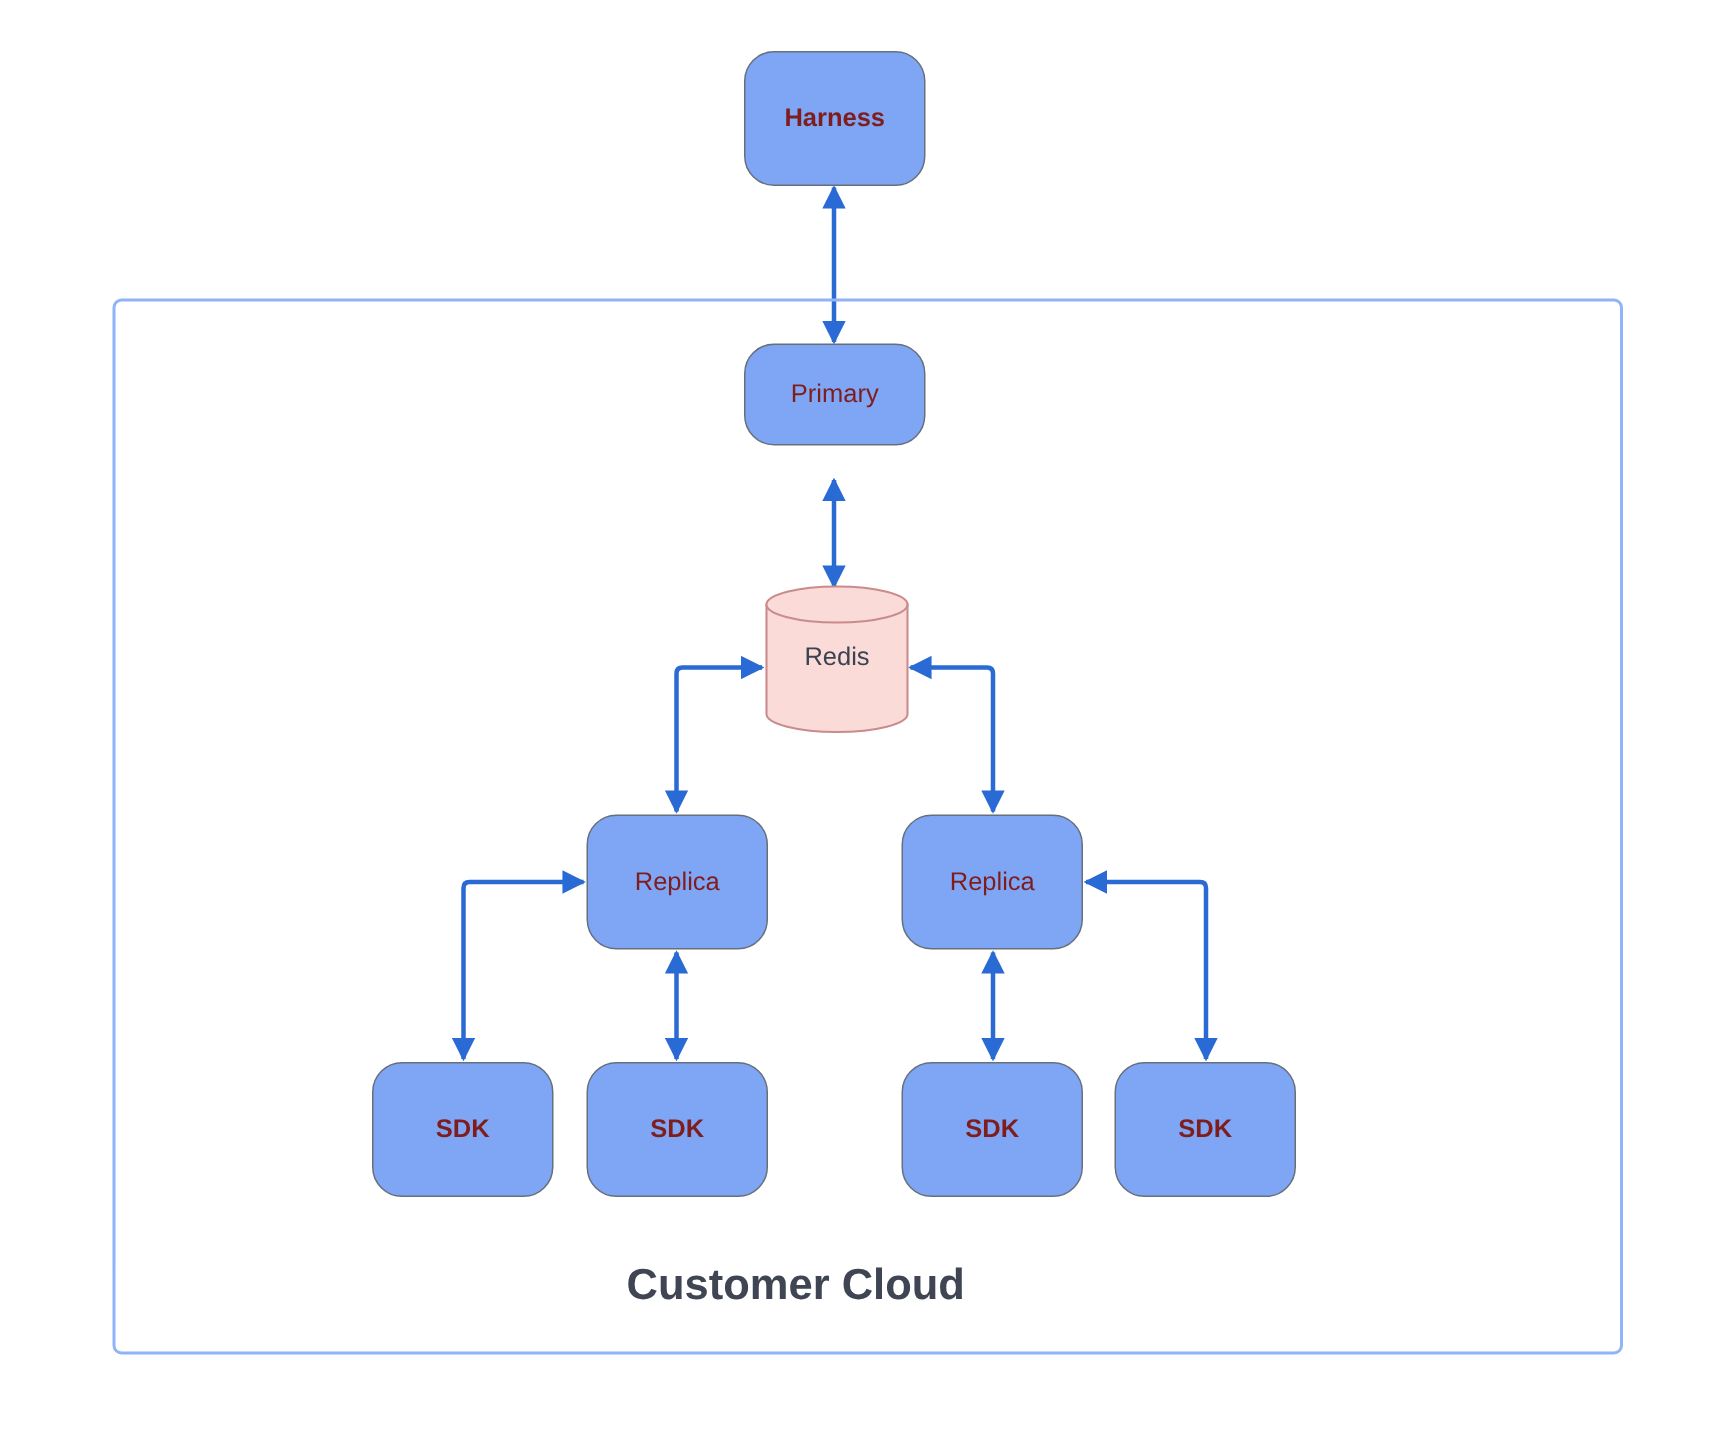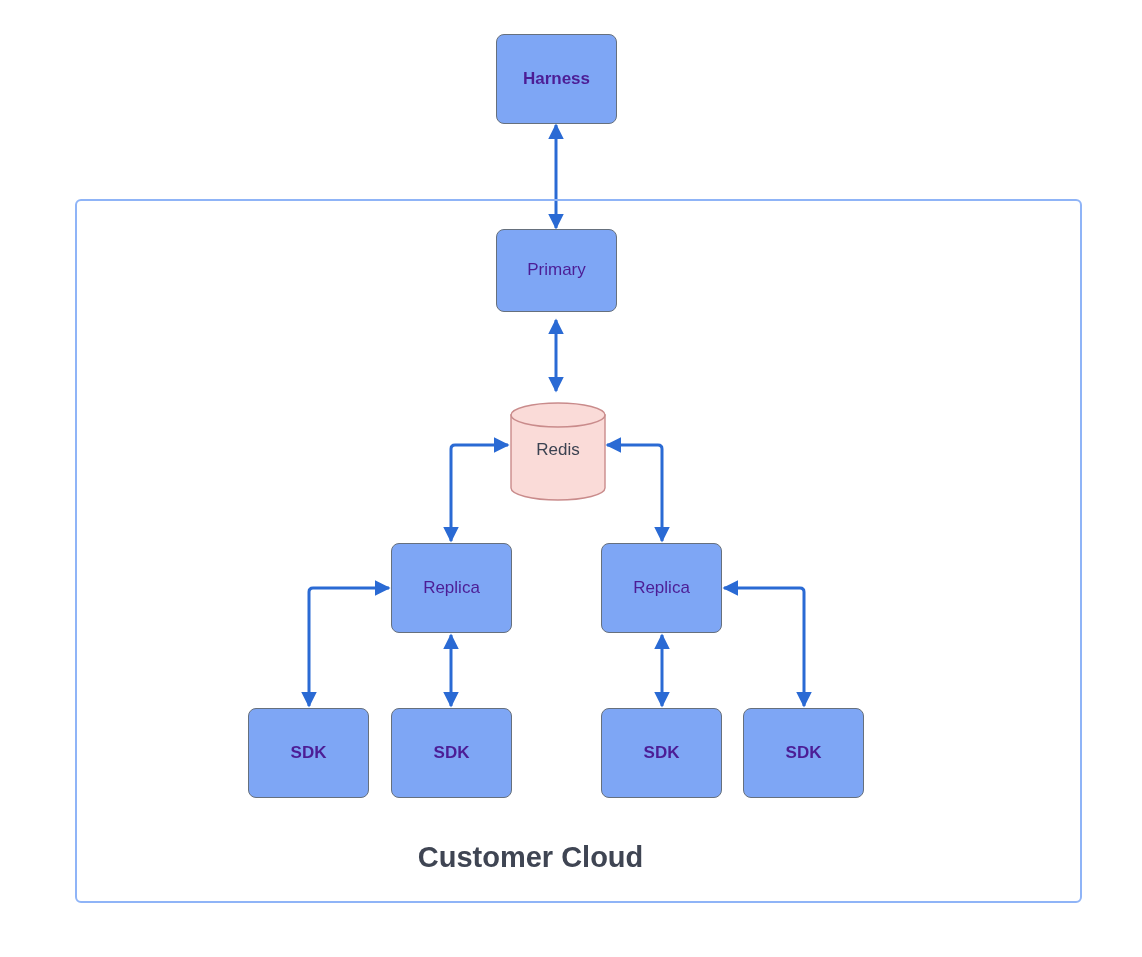--- a/index.html
+++ b/index.html
@@ -23,24 +23,24 @@
     top: 0;
     width: 1142px;
     height: 957px;
   }
   .node {
     position: absolute;
     box-sizing: border-box;
     display: flex;
     align-items: center;
     justify-content: center;
-    border-radius: 8px;
+    border-radius: 20px;
     background: #7ea6f5;
     border: 1px solid #66707d;
-    color: #4c1d95;
+    color: #7f1d1d;
     font-size: 17px;
     line-height: 1.2;
     text-align: center;
     z-index: 3;
   }
   .node.bold { font-weight: bold; }
   .cloud {
     position: absolute;
     box-sizing: border-box;
     border: 2px solid #8fb4f7;
@@ -106,25 +106,25 @@
       <line x1="662" y1="635" x2="662" y2="706" marker-start="url(#arrowStart)" marker-end="url(#arrowEnd)"></line>
 
       <path d="M 724 588 L 800 588 Q 804 588 804 592 L 804 706" marker-start="url(#arrowStart)" marker-end="url(#arrowEnd)"></path>
     </g>
   </svg>
 
   <div class="node bold" style="left:496px; top:34px; width:121px; height:90px;">
     <span>Harness</span>
   </div>
 
-  <div class="node" style="left:496px; top:229px; width:121px; height:83px;">
+  <div class="node" style="left:496px; top:229px; width:121px; height:68px;">
     <span>Primary</span>
   </div>
 
-  <div class="cyl-wrap" style="left:510px; top:402px; width:96px; height:99px;">
+  <div class="cyl-wrap" style="left:510px; top:390px; width:96px; height:99px;">
     <svg width="96" height="99" viewBox="0 0 96 99" xmlns="http://www.w3.org/2000/svg">
       <path d="M 1 13 L 1 86 A 47 12 0 0 0 95 86 L 95 13 Z" fill="#fadbd8" stroke="#c98b8b" stroke-width="1.4"></path>
       <ellipse cx="48" cy="13" rx="47" ry="12" fill="#fadbd8" stroke="#c98b8b" stroke-width="1.4"></ellipse>
     </svg>
     <div class="cyl-label" style="top:38px;">Redis</div>
   </div>
 
   <div class="node" style="left:391px; top:543px; width:121px; height:90px;">
     <span>Replica</span>
   </div>

